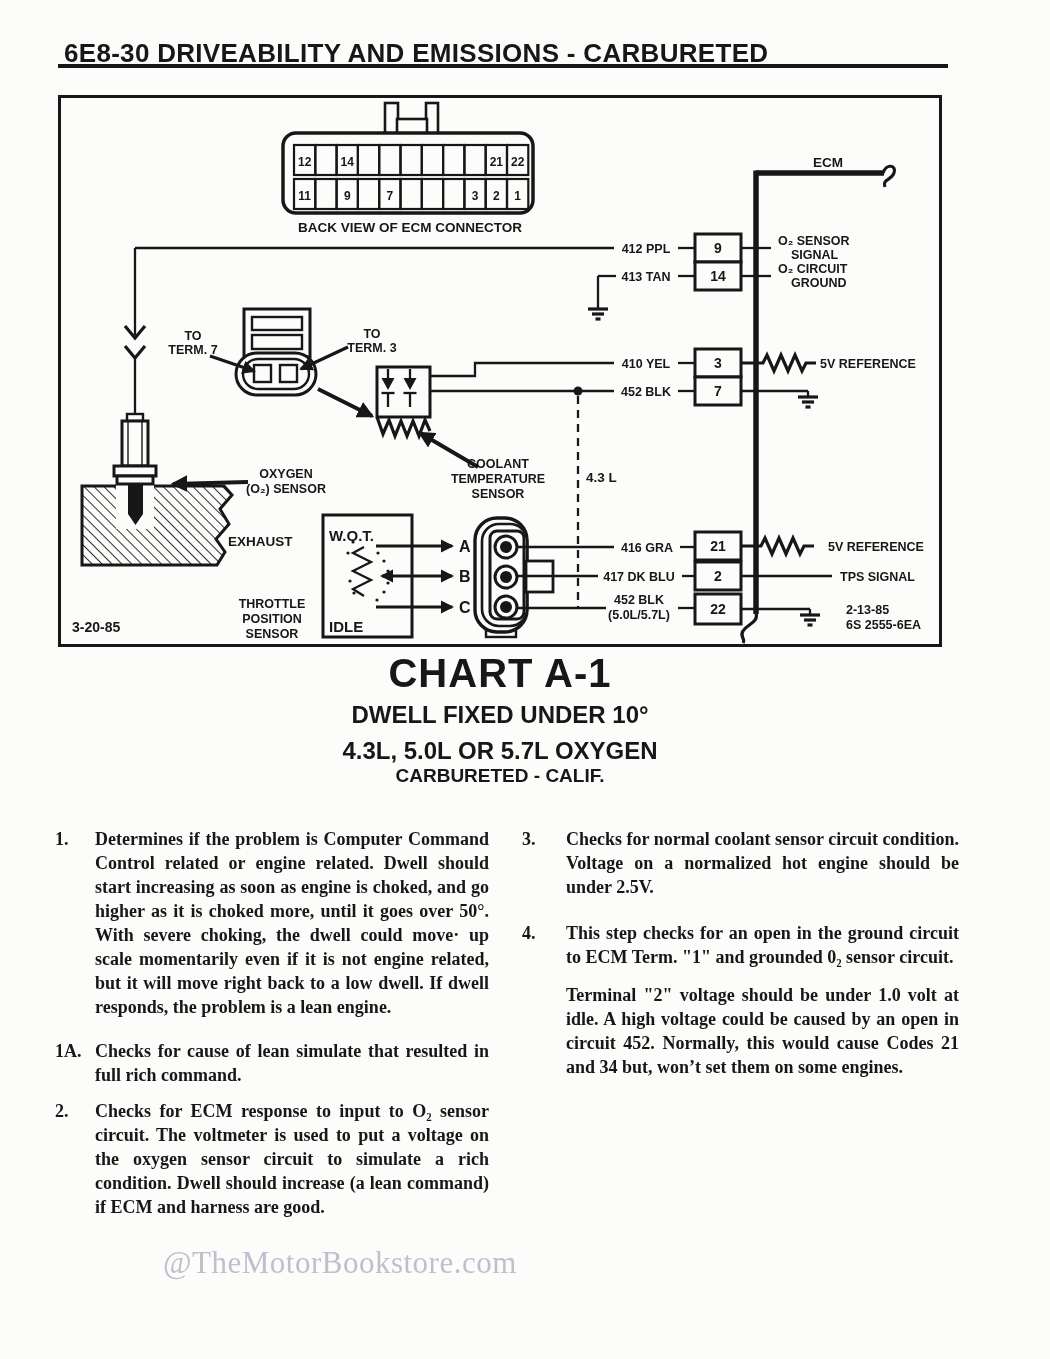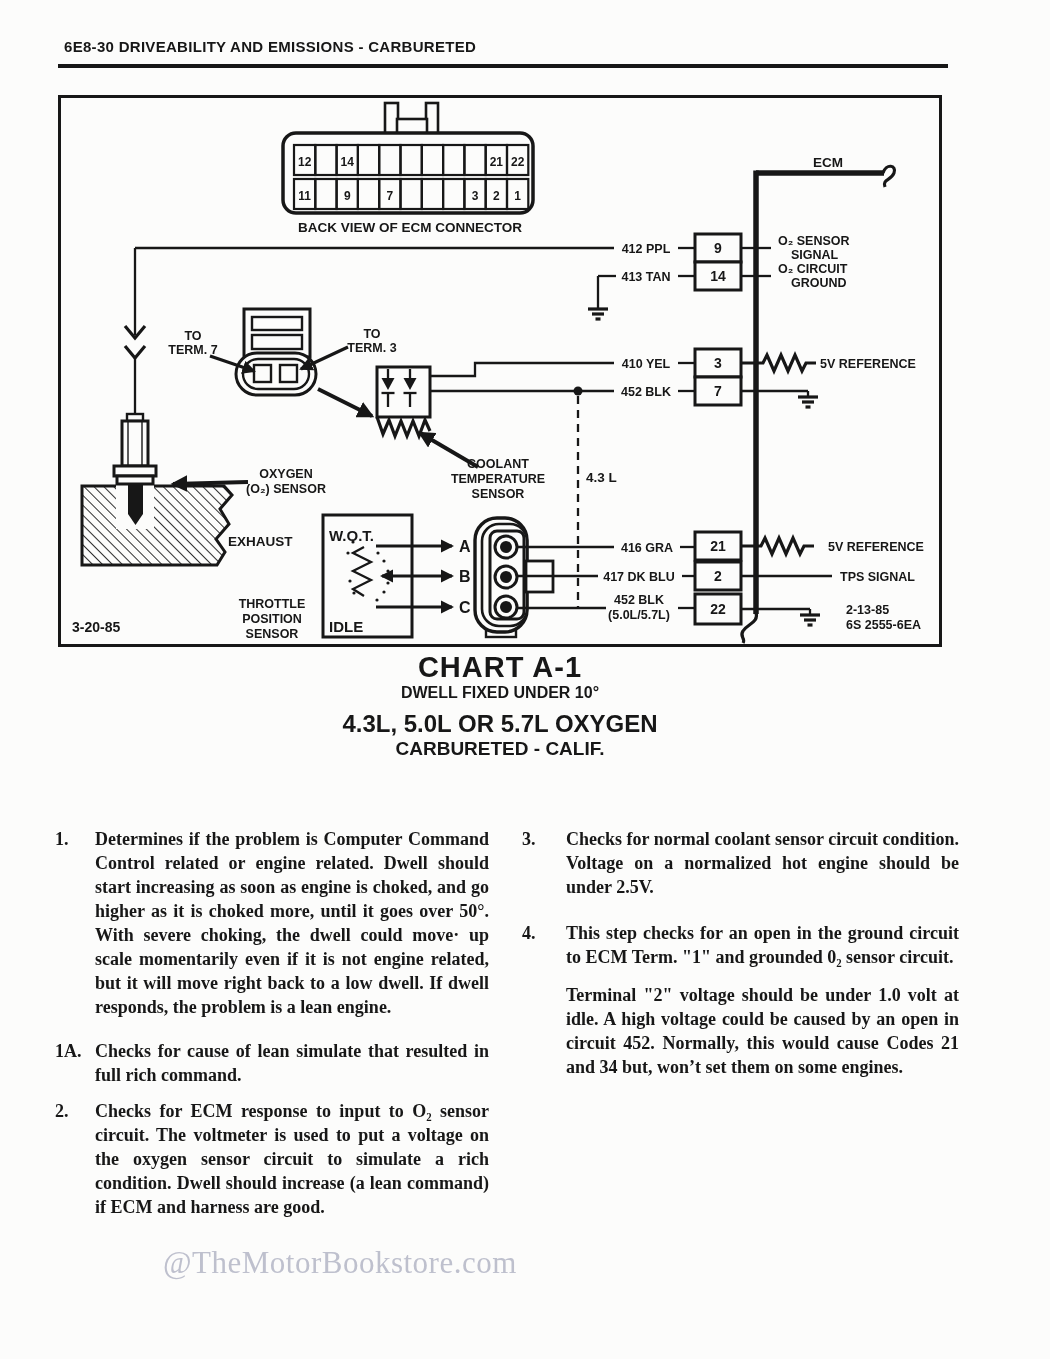--- a/index.html
+++ b/index.html
@@ -1,40 +1,40 @@
 <!DOCTYPE html>
 <html><head>
 <meta charset="utf-8">
 <style>
   html,body{margin:0;padding:0;background:#e8e8e8;}
   .page{position:relative;width:1050px;height:1359px;background:#fcfcfb;color:#171717;
         font-family:"Liberation Sans",sans-serif;overflow:hidden;margin:0 auto;}
-  .hdr{position:absolute;left:64px;top:38px;font-size:15px;font-weight:bold;letter-spacing:.3px;}
+  .hdr{position:absolute;left:64px;top:38px;font-size:26px;font-weight:bold;letter-spacing:.3px;}
   .hdr-rule{position:absolute;left:58px;top:64px;width:890px;height:3.5px;background:#171717;}
   svg.diagram{position:absolute;left:58px;top:95px;}
   
   .ln{stroke:#171717;stroke-width:2.3;fill:none;}
   .ln3{stroke:#171717;stroke-width:3.2;fill:none;}
   .ln4{stroke:#171717;stroke-width:4;fill:none;}
   .thk{stroke:#171717;stroke-width:5.5;fill:none;}
   .bx{fill:#fcfcfb;stroke:#171717;stroke-width:3;}
   .fill{fill:#171717;stroke:none;}
   text{fill:#171717;}
   .t{font:bold 12.5px "Liberation Sans",sans-serif;}
   .tc{text-anchor:middle;}
   .t14{font-size:13.5px;}
   .t15{font-size:15px;}
   .t16{font-size:16px;}
   .tn{font-size:14px;}
   .cell{fill:none;stroke:#171717;stroke-width:2.2;}
   .cellnum{font-size:12px;}
   
   .titles{position:absolute;left:0;top:651px;width:1000px;text-align:center;font-weight:bold;}
-  .tt1{font-size:29px;letter-spacing:1px;}
-  .tt2{font-size:16px;}
+  .tt1{font-size:40px;letter-spacing:1px;}
+  .tt2{font-size:24px;margin-top:5px;}
   .tt3{font-size:24px;margin-top:8px;}
   .tt4{font-size:19px;margin-top:0;}
   
   .col{position:absolute;font-family:"Liberation Serif",serif;font-weight:bold;font-size:18px;line-height:24px;}
   .col-left{left:55px;top:827px;width:434px;}
   .col-right{left:522px;top:827px;width:437px;}
   .step{display:flex;}
   .snum{width:40px;flex:none;}
   .col-right .snum{width:44px;}
   .stext{flex:1;text-align:justify;}

